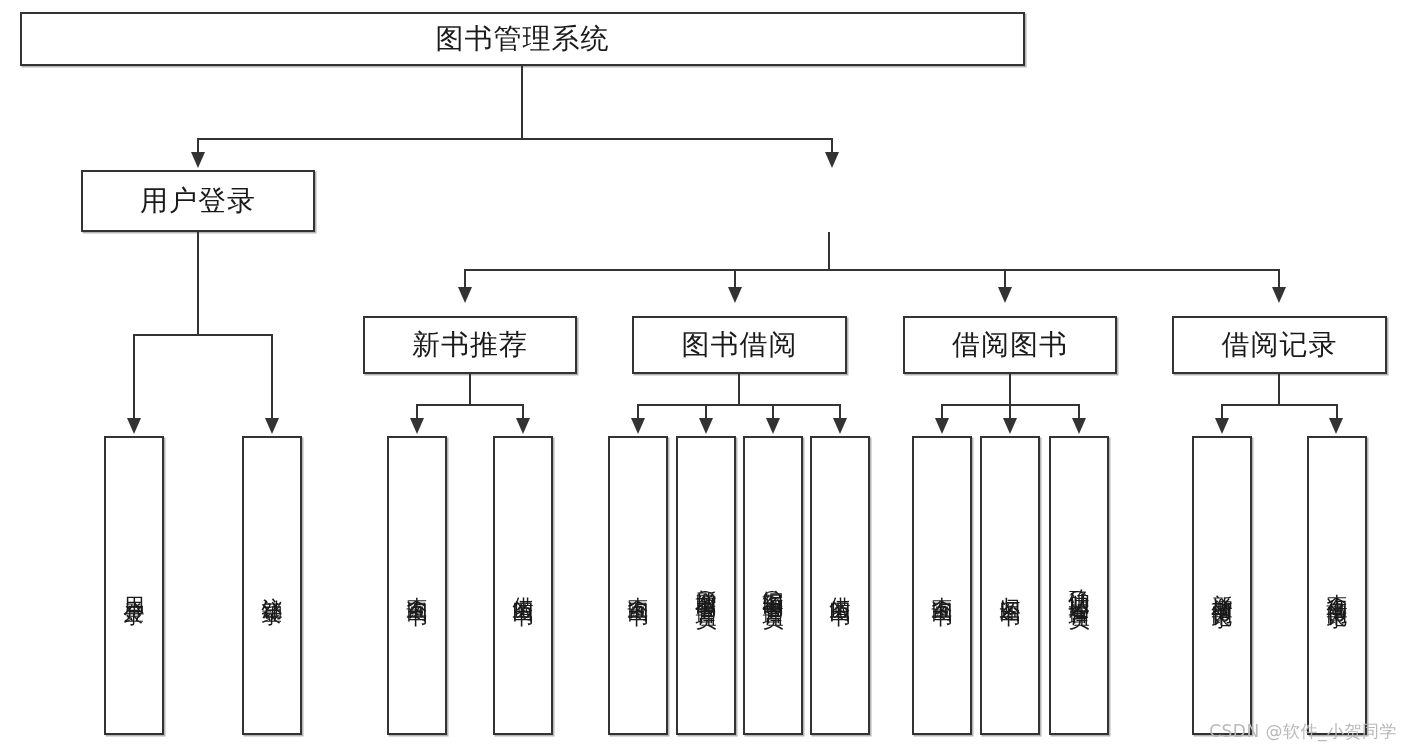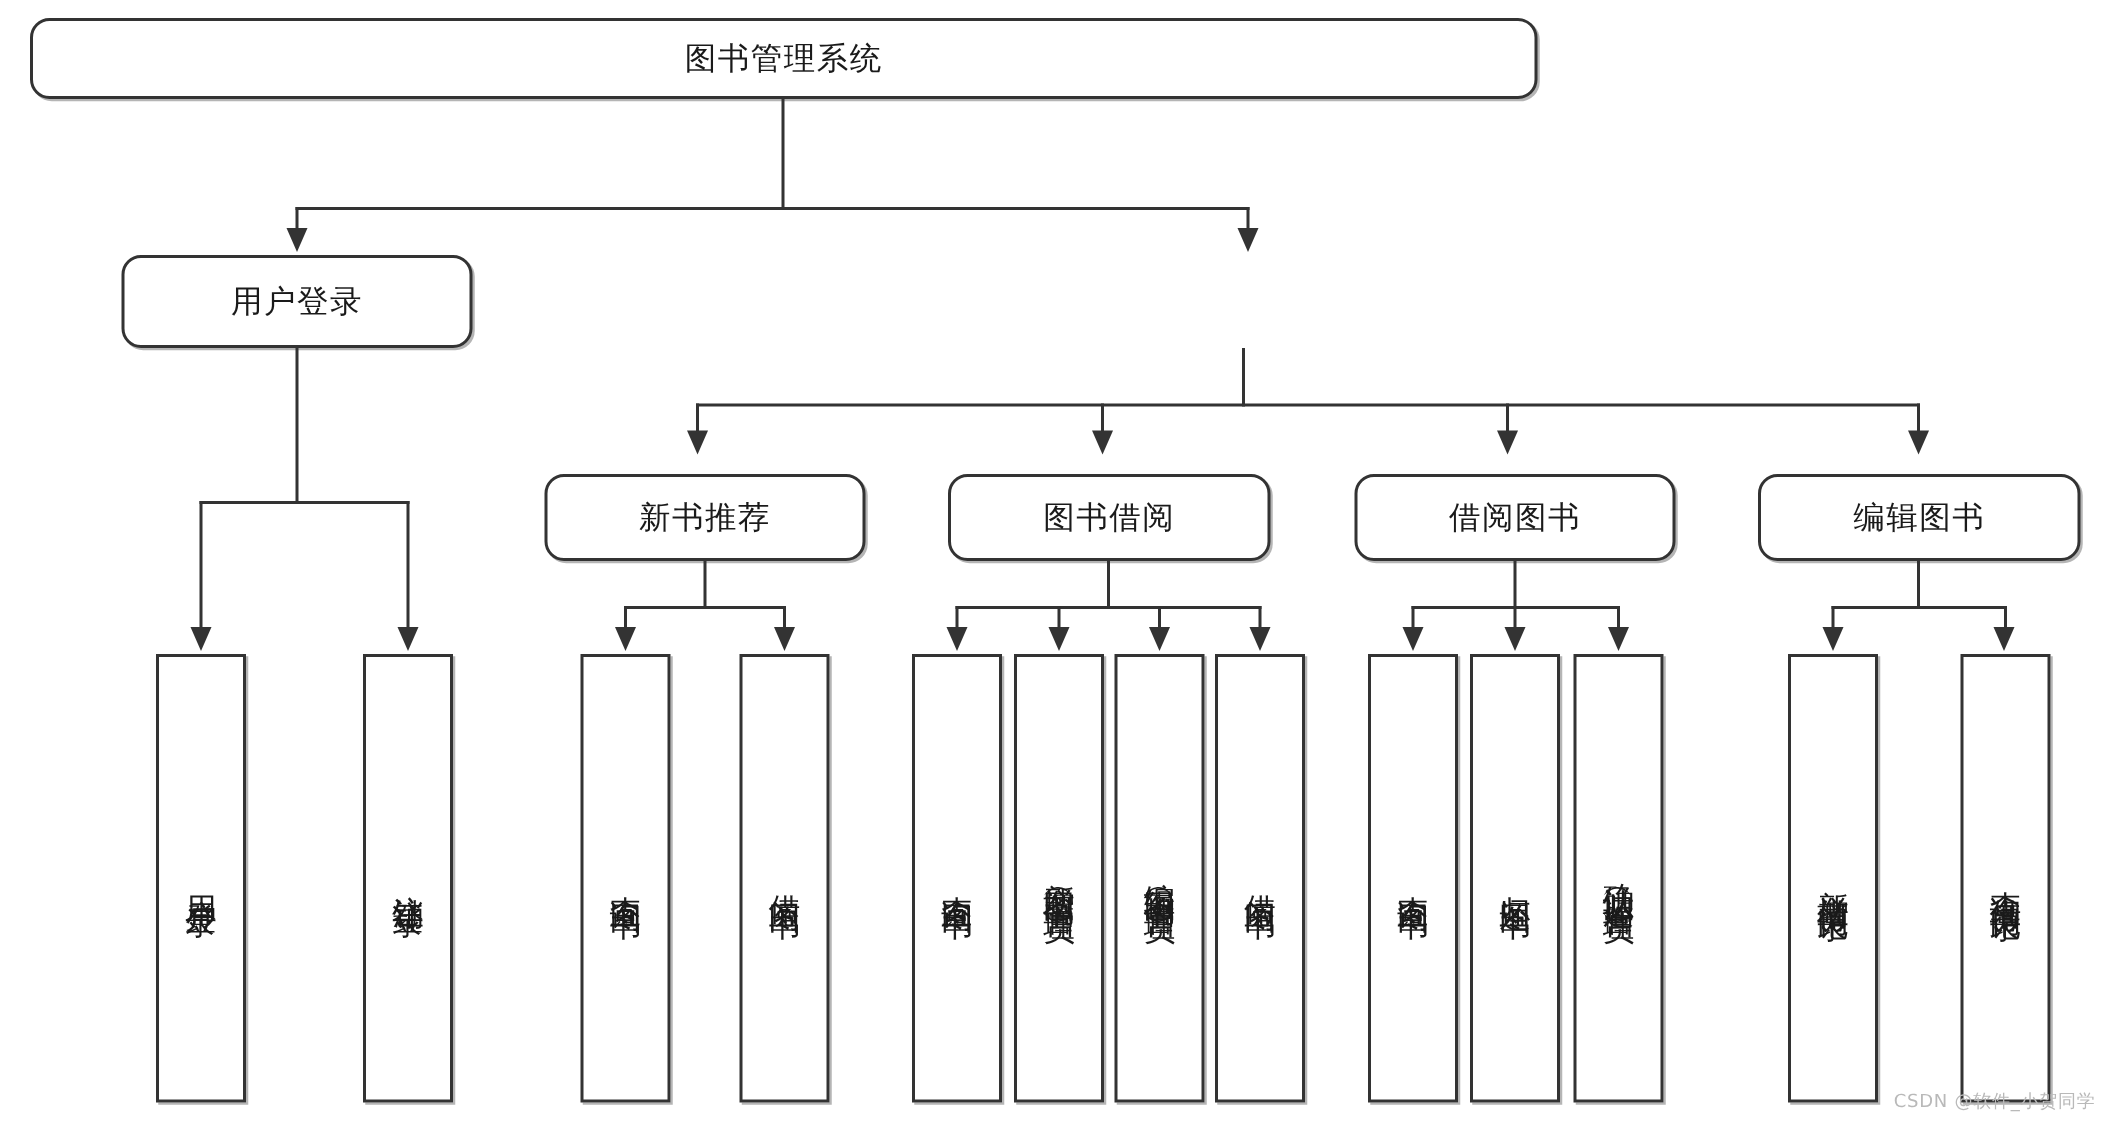--- a/index.html
+++ b/index.html
@@ -22,23 +22,22 @@
     box-sizing: border-box;
     border: 2px solid #333333;
     background: #ffffff;
     display: flex;
     align-items: center;
     justify-content: center;
     color: #1a1a1a;
     box-shadow: 1.5px 1.5px 0 0 rgba(120,120,120,0.55);
   }
   .node.horiz {
-    font-size: 21px;
+    font-size: 28px;
     letter-spacing: 1px;
-    border-radius: 13px;
   }
   .node.vert {
     writing-mode: vertical-rl;
     text-orientation: upright;
     font-size: 21px;
     letter-spacing: 3px;
     line-height: 1.05;
     padding: 4px 0;
     white-space: nowrap;
   }
@@ -60,21 +59,21 @@
     width: 0;
     height: 0;
     border-left: 7px solid transparent;
     border-right: 7px solid transparent;
     border-top: 16px solid #333333;
   }
   #watermark {
     position: absolute;
     right: 8px;
     bottom: 4px;
-    font-size: 12px;
+    font-size: 17px;
     color: #b9b9b9;
     letter-spacing: 0.5px;
     white-space: nowrap;
   }
 </style>
 </head>
 <body>
 
 <div id="canvas">
 
@@ -114,21 +113,21 @@
   <div class="node horiz" style="left:632px; top:316px; width:215px; height:58px;">
     <span class="nlabel">图书借阅</span>
   </div>
   <div class="node horiz" style="left:363px; top:316px; width:214px; height:58px;">
     <span class="nlabel">新书推荐</span>
   </div>
   <div class="node horiz" style="left:903px; top:316px; width:214px; height:58px;">
     <span class="nlabel">借阅图书</span>
   </div>
   <div class="node horiz" style="left:1172px; top:316px; width:215px; height:58px;">
-    <span class="nlabel">编辑图书</span>
+    <span class="nlabel">借阅记录</span>
   </div>
 
   <div class="edge v" style="left:469px; top:374px; width:2px; height:32px;"></div>
   <div class="edge h" style="left:416px; top:404px; width:108px; height:2px;"></div>
   <div class="edge v" style="left:416px; top:404px; width:2px; height:16px;"></div>
   <div class="edge v" style="left:522px; top:404px; width:2px; height:16px;"></div>
   <div class="arrow" style="left:410px; top:418px;"></div>
   <div class="arrow" style="left:516px; top:418px;"></div>
 
   <div class="edge v" style="left:738px; top:374px; width:2px; height:32px;"></div>

